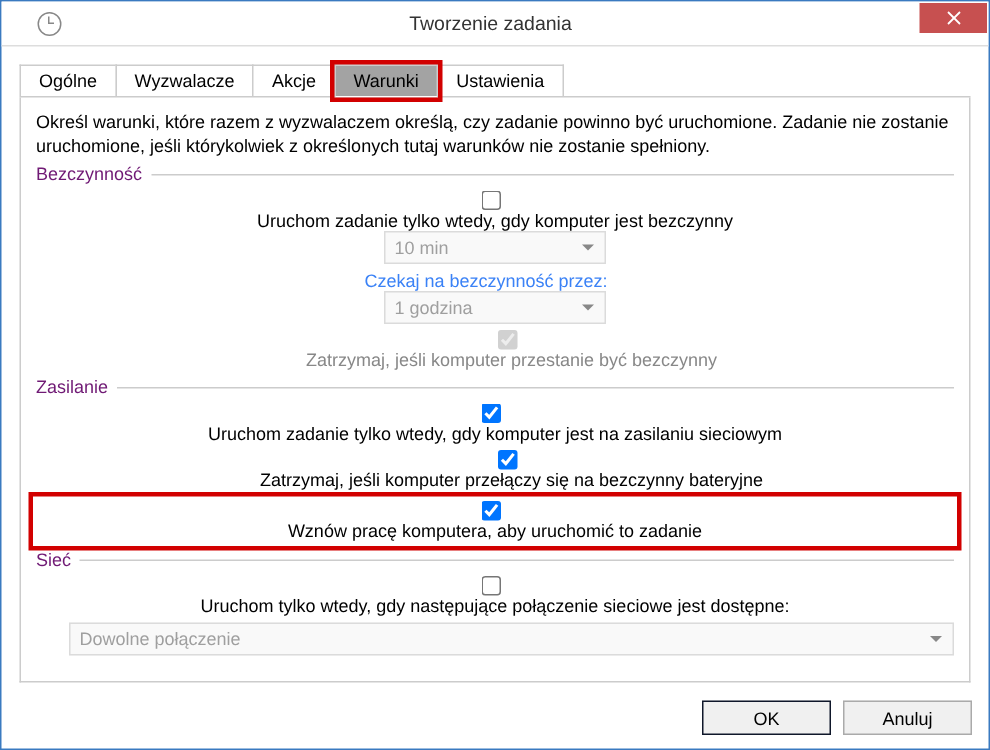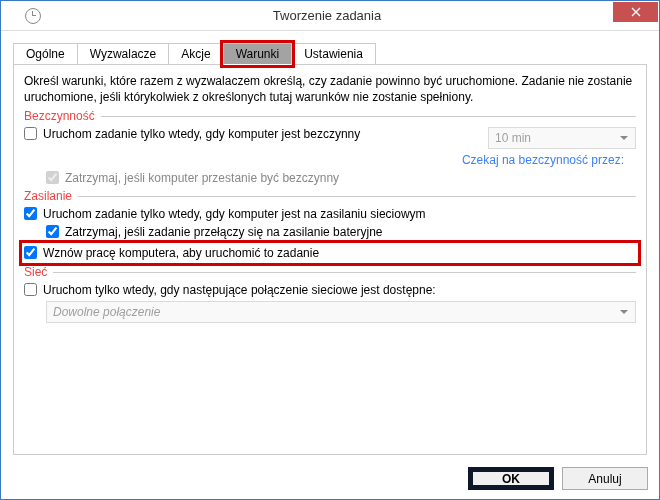--- a/index.html
+++ b/index.html
@@ -92,35 +92,37 @@
   border-top: none;
   padding: 8px 10px;
   height: 390px;
 }
 .desc {
   color: #000;
   line-height: 1.35;
   margin-bottom: 4px;
 }
 .section-label {
-  color: #ef4444;
+  color: #701a75;
   margin-top: 2px;
   margin-bottom: 2px;
   display: flex;
   align-items: center;
   text-align: right;
 }
 .section-label .line {
   flex: 1;
   border-top: 1px solid #ccc;
   margin-left: 6px;
 }
 .row {
   display: flex;
+  align-items: center;
   padding: 2px 0;
+  flex-direction: column;
 }
 .row.indent1 { padding-left: 22px; }
 .row.indent2 { padding-left: 44px; }
 .chk {
   width: 13px; height: 13px;
   margin-right: 6px;
 }
 .row .lbl { flex: 1; }
 .row .lbl.disabled { color: #888; }
 .sel {
@@ -167,22 +169,21 @@
 }
 .btn {
   min-width: 86px;
   height: 23px;
   border: 1px solid #aaa;
   background: #f0f0f0;
   font: inherit;
   cursor: pointer;
 }
 .btn.primary {
-  border: 5px solid #0f172a;
-  font-weight: bold;
+  border: 1px solid #0f172a;
 }
 </style>
 </head>
 <body>
 
 <div class="titlebar">
   <div class="title-icon"></div>
   <div class="title-text">Tworzenie zadania</div>
   <div class="close-btn">
     <svg viewBox="0 0 10 10">
@@ -214,60 +215,65 @@
       <span class="lbl">Uruchom zadanie tylko wtedy, gdy komputer jest bezczynny</span>
       <span class="sel-wrap">
         <select class="sel" disabled="">
           <option>10 min</option>
         </select>
       </span>
     </div>
 
     <div class="row">
       <span class="rightlabel">Czekaj na bezczynność przez:</span>
+      <span class="sel-wrap">
+        <select class="sel" disabled="">
+          <option>1 godzina</option>
+        </select>
+      </span>
     </div>
 
     <div class="row indent1">
       <input type="checkbox" class="chk" checked="" disabled="" style="">
       <span class="lbl disabled">Zatrzymaj, jeśli komputer przestanie być bezczynny</span>
     </div>
 
 
     <div class="section-label">
       <span>Zasilanie</span>
       <span class="line"></span>
     </div>
 
     <div class="row">
       <input type="checkbox" class="chk" checked="" style="">
       <span class="lbl">Uruchom zadanie tylko wtedy, gdy komputer jest na zasilaniu sieciowym</span>
     </div>
 
     <div class="row indent1">
       <input type="checkbox" class="chk" checked="" style="">
-      <span class="lbl">Zatrzymaj, jeśli zadanie przełączy się na zasilanie bateryjne</span>
+      <span class="lbl">Zatrzymaj, jeśli komputer przełączy się na bezczynny bateryjne</span>
     </div>
 
     <div class="row highlight-row">
       <input type="checkbox" class="chk" checked="" style="">
       <span class="lbl">Wznów pracę komputera, aby uruchomić to zadanie</span>
     </div>
 
     <div class="section-label">
       <span>Sieć</span>
       <span class="line"></span>
     </div>
 
     <div class="row">
       <input type="checkbox" class="chk" style="">
       <span class="lbl">Uruchom tylko wtedy, gdy następujące połączenie sieciowe jest dostępne:</span>
     </div>
 
     <div class="row indent1">
-      <span class="sel-wrap" style="width:100%;font-style:italic;">
+      <span class="sel-wrap" style="width:100%;">
         <select class="sel" disabled="" style="width:100%;">
           <option>Dowolne połączenie</option>
         </select>
       </span>
     </div>
   </div>
 </div>
 
 <div class="footer">
   <button class="btn primary">OK</button>

